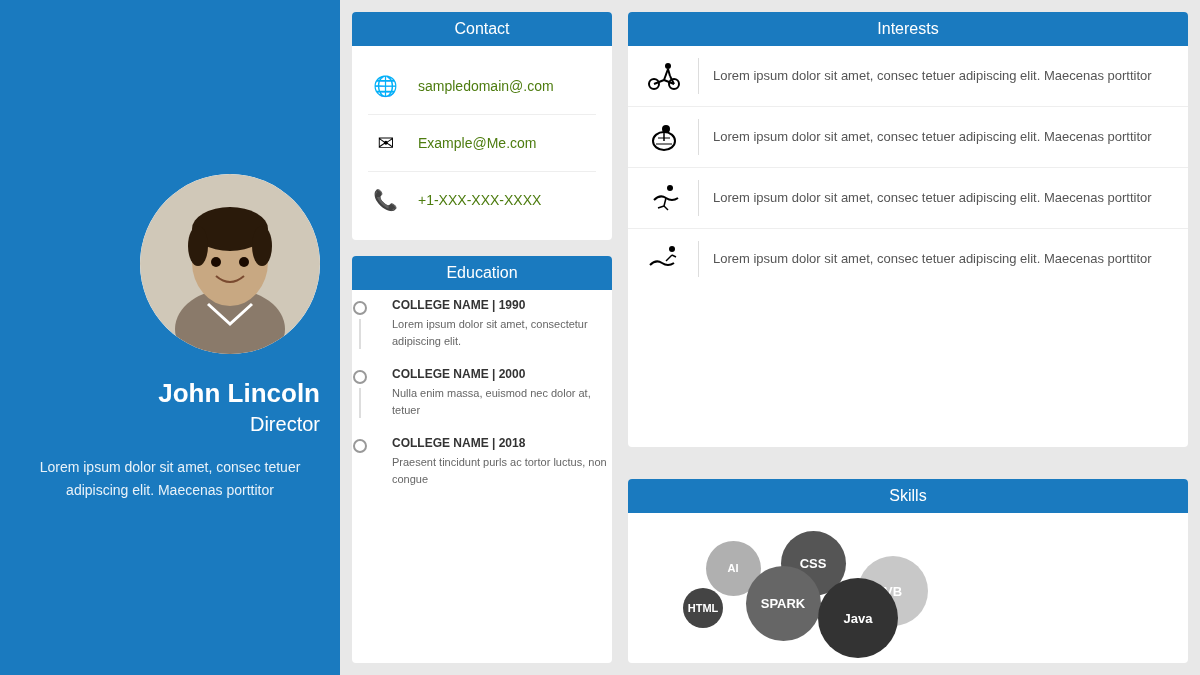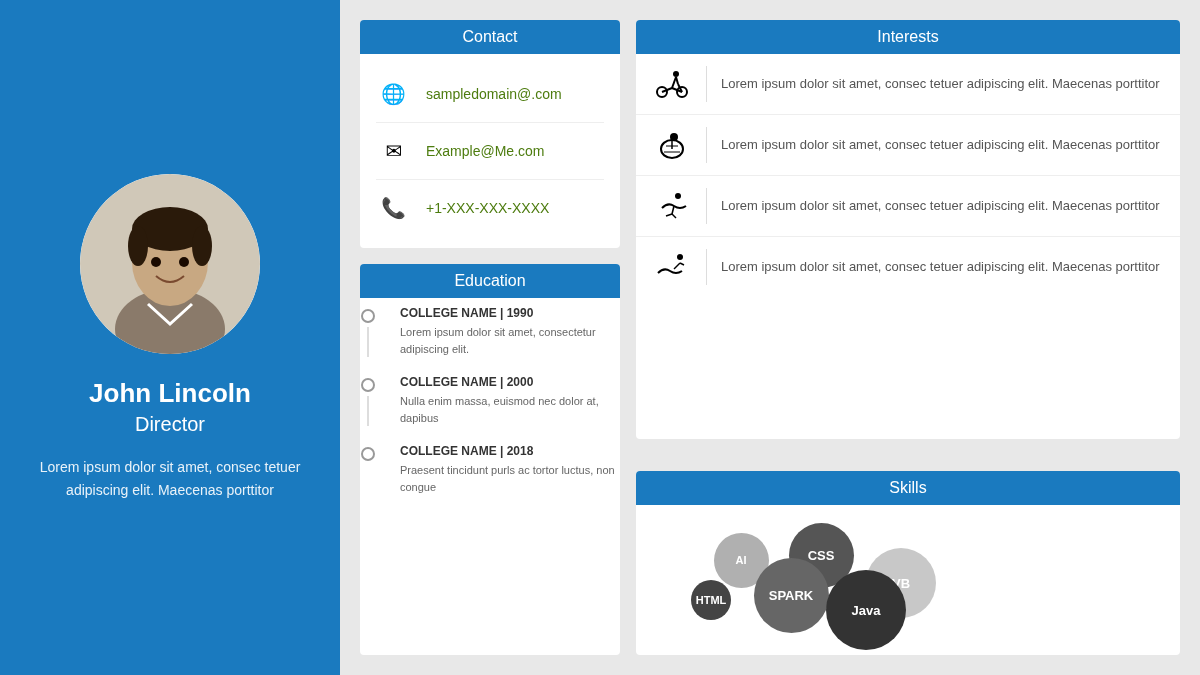--- a/index.html
+++ b/index.html
@@ -13,21 +13,21 @@
     }
 
     
     .left-panel {
       background: #1a7abf;
       width: 340px;
       min-width: 340px;
       height: 675px;
       display: flex;
       flex-direction: column;
-      align-items: center;
+      align-items: flex-end;
       justify-content: center;
       padding: 30px 20px;
       color: white;
       text-align: center;
     }
     .avatar-wrapper {
       width: 180px;
       height: 180px;
       border-radius: 50%;
       background: white;
@@ -58,21 +58,21 @@
       line-height: 1.6;
       color: rgba(255,255,255,0.9);
     }
 
     
     .main-content {
       flex: 1;
       height: 675px;
       display: flex;
       gap: 16px;
-      padding: 20px;
+      padding: 12px;
       background: #e8e8e8;
     }
 
     
     .middle-col {
       width: 260px;
       display: flex;
       flex-direction: column;
       gap: 16px;
     }
@@ -300,21 +300,21 @@
           </div>
         </div>
 
         <div class="edu-item">
           <div class="edu-dot-col">
             <div class="edu-dot"></div>
             <div class="edu-line"></div>
           </div>
           <div class="edu-content">
             <div class="edu-year">COLLEGE NAME | 2000</div>
-            <div class="edu-desc">Nulla enim massa, euismod nec dolor at, dapibus</div>
+            <div class="edu-desc">Nulla enim massa, euismod nec dolor at, tetuer</div>
           </div>
         </div>
 
         <div class="edu-item">
           <div class="edu-dot-col">
             <div class="edu-dot"></div>
           </div>
           <div class="edu-content">
             <div class="edu-year">COLLEGE NAME | 2018</div>
             <div class="edu-desc">Praesent tincidunt purls ac tortor luctus, non congue</div>

